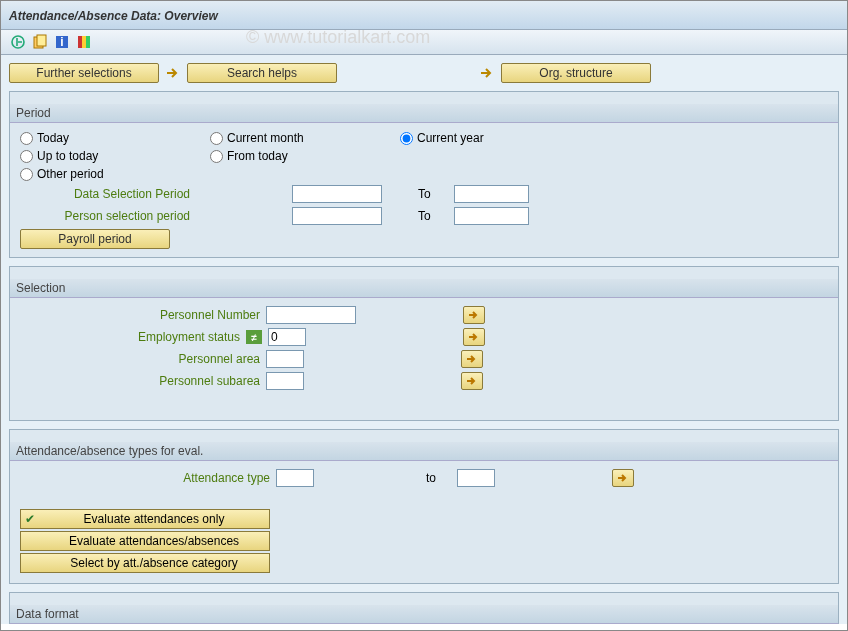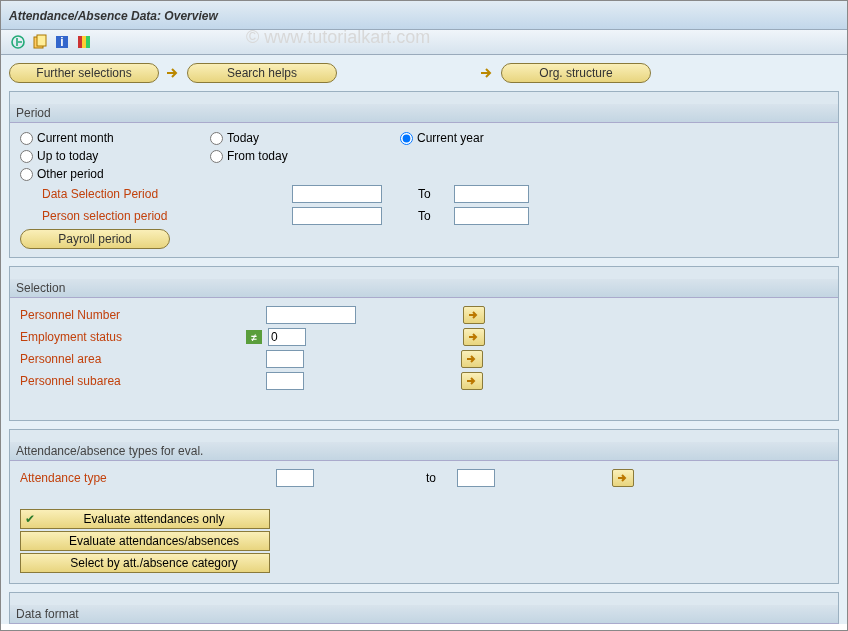--- a/index.html
+++ b/index.html
@@ -3,31 +3,31 @@
   <meta charset="utf-8">
   <style>
     * { box-sizing: border-box; font-family: Arial, sans-serif; font-size: 12px; }
     body { margin: 0; padding: 0; background: #fff; width: 848px; height: 631px; overflow: hidden; border: 1px solid #888; }
     .titlebar { background: linear-gradient(#e2ecf4, #c2d7ea); padding: 6px 8px; font-weight: bold; font-style: italic; font-size: 14px; color: #333; border-bottom: 1px solid #9ab; position: relative; }
     .watermark { position: absolute; top: 26px; left: 245px; color: #d8d8d8; font-size: 18px; font-style: normal; font-weight: normal; }
     .toolbar { background: linear-gradient(#f0f5fa, #d6e3ee); padding: 3px 8px; border-bottom: 1px solid #9ab; display: flex; gap: 4px; align-items: center; }
     .toolbar-icon { width: 18px; height: 18px; display: inline-flex; align-items: center; justify-content: center; }
     .content { background: #e6f0f7; padding: 8px; height: calc(100% - 60px); overflow: auto; }
     .button-row { display: flex; gap: 6px; margin-bottom: 8px; align-items: center; }
-    .sap-button { background: linear-gradient(#faefb8, #e8d57f); border: 1px solid #8a7a3a; padding: 2px 16px; font-size: 12px; color: #333; cursor: pointer; border-radius: 10px; text-align: center; display: inline-flex; align-items: center; gap: 3px; }
+    .sap-button { background: linear-gradient(#faefb8, #e8d57f); border: 1px solid #8a7a3a; padding: 2px 16px; font-size: 12px; color: #333; cursor: pointer; border-radius: 2px; text-align: center; display: inline-flex; align-items: center; gap: 3px; }
     .sap-button.wide { min-width: 150px; justify-content: center; }
     .arrow-prefix { width: 16px; height: 14px; display: inline-flex; align-items: center; justify-content: center; }
     .groupbox { border: 1px solid #9bb0c0; background: #dde8f0; margin-bottom: 8px; }
     .groupbox-header { background: linear-gradient(#d8e3ec, #c3d5e2); padding: 2px 6px; color: #444; border-bottom: 1px solid #aac; margin-top: 12px; }
     .groupbox-body { padding: 8px 10px; }
     .radio-row { display: flex; gap: 20px; margin-bottom: 4px; align-items: center; }
     .radio-item { display: flex; align-items: center; gap: 4px; width: 170px;}
     .radio-item input { margin: 0; }
     .field-row { display: flex; align-items: center; margin-bottom: 4px; gap: 6px; }
-    .field-label { width: 150px; color: #c2410c; }
+    .field-label { width: 150px; color: #4d7c0f; text-align: right; }
     .field-label.indent { padding-left: 22px; width: 170px; }
     .text-input { border: 1px solid #7a98b0; background: #fff; height: 18px; padding: 0 2px; width: 90px; }
     .text-input.small { width: 38px; }
     .text-input.med { width: 75px; }
     .to-label { width: 30px; text-align: left; margin-left: 30px; }
     .icon-btn { background: linear-gradient(#faefb8, #e8d57f); border: 1px solid #8a7a3a; width: 22px; height: 18px; display: inline-flex; align-items: center; justify-content: center; cursor: pointer; border-radius: 2px; }
     .neq-badge { background: #5a9e3c; color: #fff; width: 16px; height: 14px; display: inline-flex; align-items: center; justify-content: center; font-size: 10px; font-weight: bold; }
     .eval-btn { background: linear-gradient(#faefb8, #e8d57f); border: 1px solid #8a7a3a; width: 250px; padding: 2px 4px; text-align: center; margin: 0 0 2px 0; display: flex; align-items: center; cursor: pointer; }
     .eval-btn .check { width: 18px; color: #2a7a2a; text-align: left; }
     .eval-btn .lbl { flex: 1; text-align: center; }
@@ -93,25 +93,25 @@
         <span>Org. structure</span>
       </button>
   </div>
 
   <div class="groupbox">
     <div class="groupbox-header">Period</div>
     <div class="groupbox-body">
       <div class="radio-row">
         <label class="radio-item">
             <input type="radio" name="period" style="">
+            <span>Today</span>
+          </label>
+        <label class="radio-item">
+            <input type="radio" name="period" style="">
             <span>Current month</span>
-          </label>
-        <label class="radio-item">
-            <input type="radio" name="period" style="">
-            <span>Today</span>
           </label>
         <label class="radio-item">
             <input type="radio" name="period" checked="" style="">
             <span>Current year</span>
           </label>
       </div>
       <div class="radio-row">
         <label class="radio-item">
             <input type="radio" name="period" style="">
             <span>Up to today</span>

